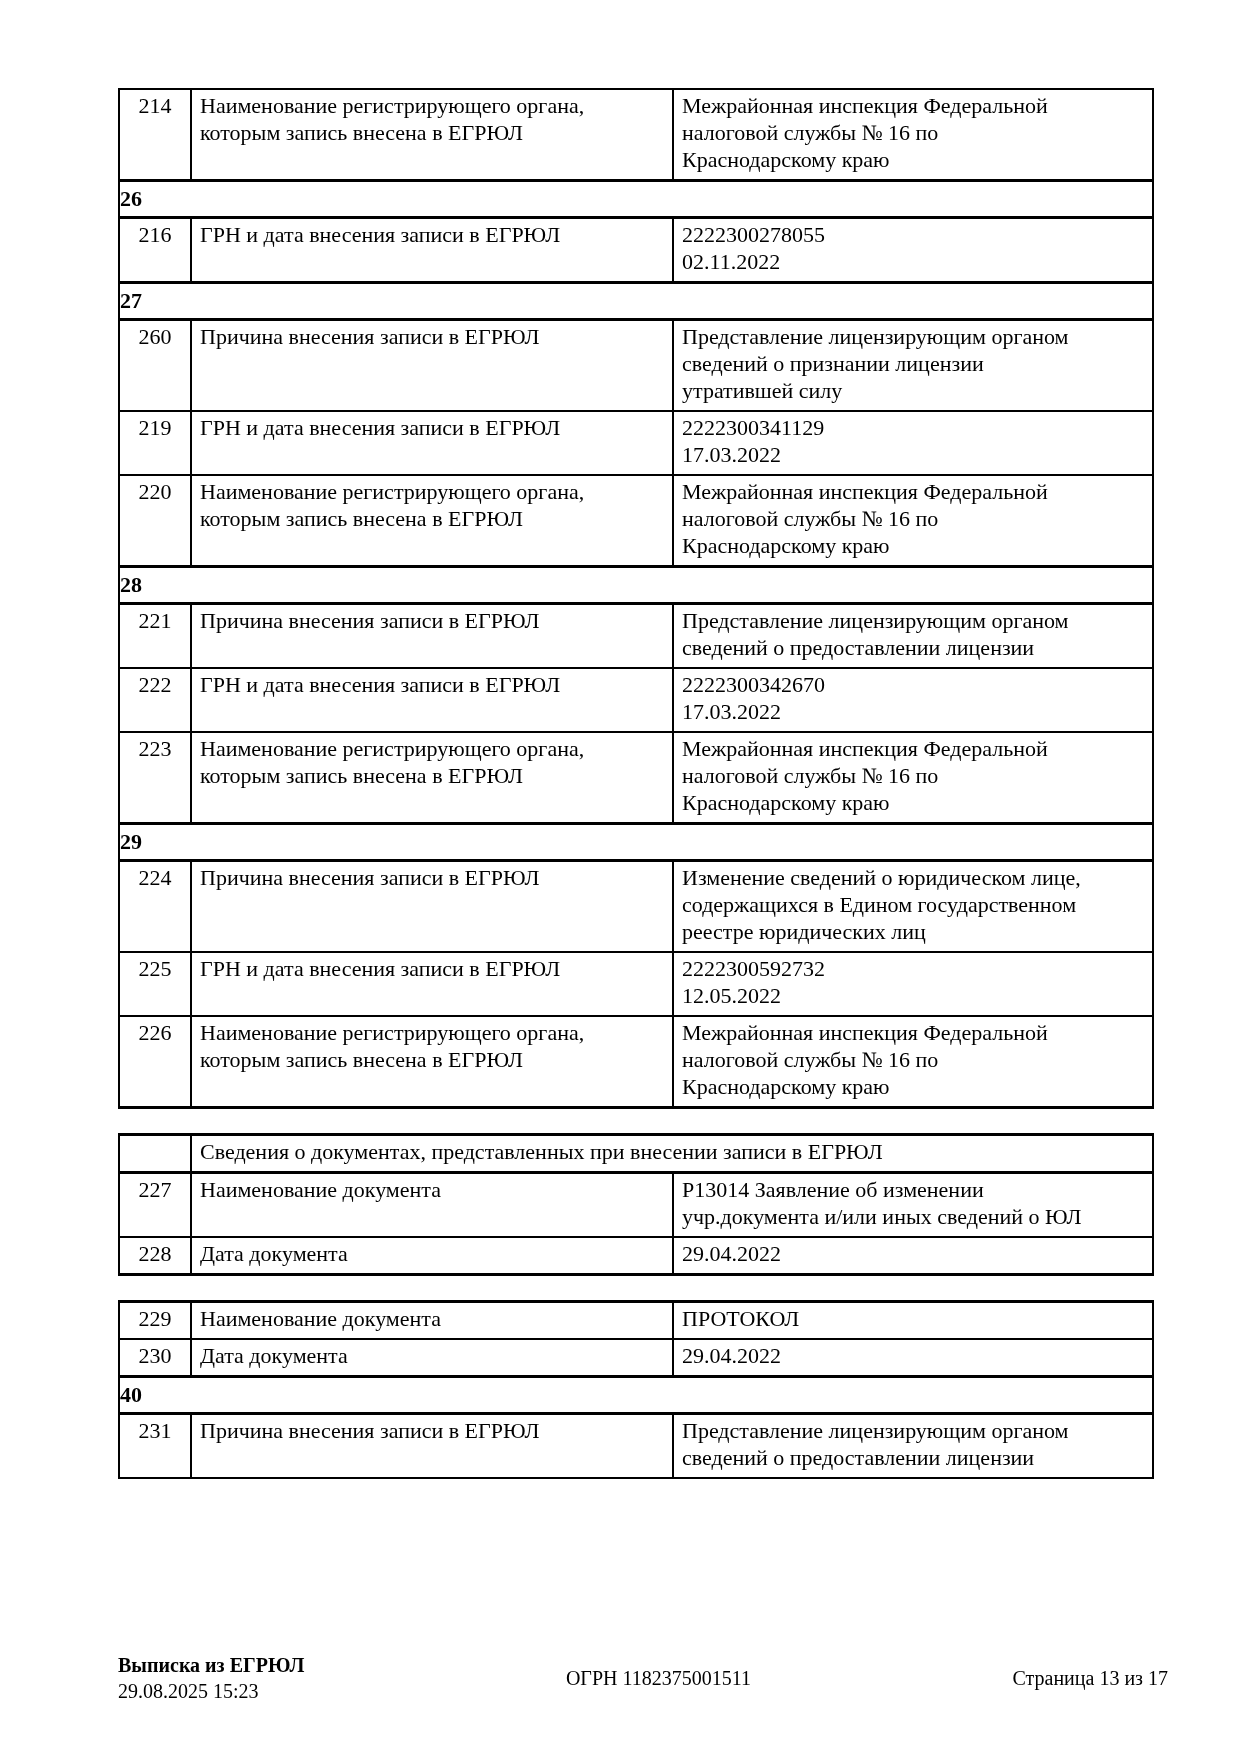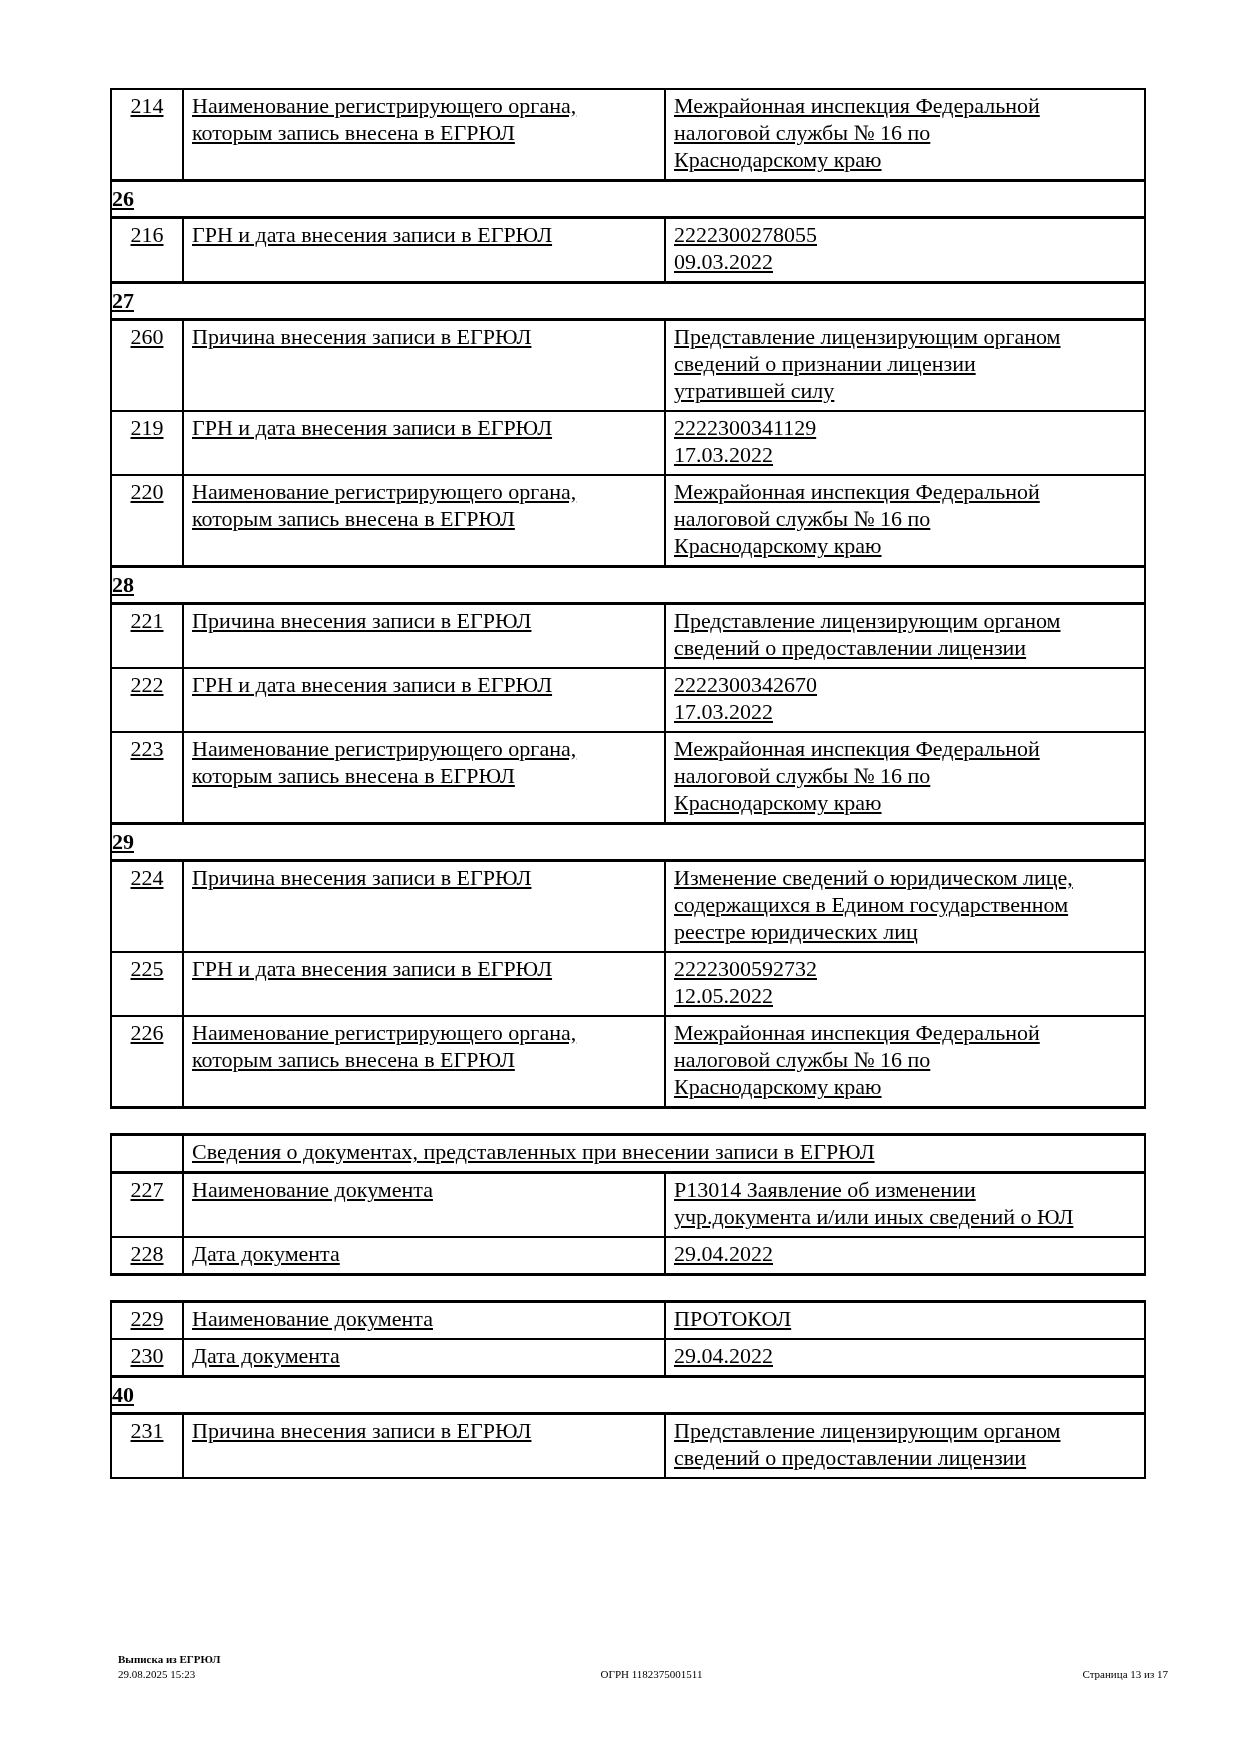--- a/index.html
+++ b/index.html
@@ -8,24 +8,23 @@
     height: 1755px;
     background: #ffffff;
     color: #000000;
     position: relative;
     font-family: "Liberation Serif", serif;
   }
   table.egrul {
     border-collapse: collapse;
     table-layout: fixed;
     position: absolute;
-    left: 110px;
+    left: 118px;
     top: 88px;
     width: 1034px;
-    text-decoration: underline;
   }
   col.c1 { width: 72px; }
   col.c2 { width: 482px; }
   col.c3 { width: 480px; }
   td {
     border: 2px solid #000;
     vertical-align: top;
     font-size: 22px;
     line-height: 27px;
     padding: 2px 8px 6px 8px;
@@ -54,22 +53,22 @@
   tr.subheader td {
     border-bottom-width: 3px;
   }
   .footer {
     position: absolute;
     left: 118px;
     width: 1050px;
     top: 1652px;
     display: flex;
     justify-content: space-between;
-    align-items: flex-end;
-    font-size: 11px;
+    align-items: center;
+    font-size: 20px;
     line-height: 1.32;
   }
   .footer .ftitle { font-weight: bold; }
 </style>
 </head>
 <body>
 
 <table class="egrul">
   <colgroup>
       <col class="c1">
@@ -88,21 +87,21 @@
   </tr>
 
   <tr class="section">
     <td colspan="3">26</td>
   </tr>
 
   <tr>
     <td class="num">216</td>
     <td>ГРН и дата внесения записи в ЕГРЮЛ</td>
     <td>2222300278055
-09.03.2022</td>
+02.11.2022</td>
   </tr>
 
   <tr class="section">
     <td colspan="3">27</td>
   </tr>
 
   <tr>
     <td class="num">260</td>
     <td>Причина внесения записи в ЕГРЮЛ</td>
     <td>Представление лицензирующим органом

